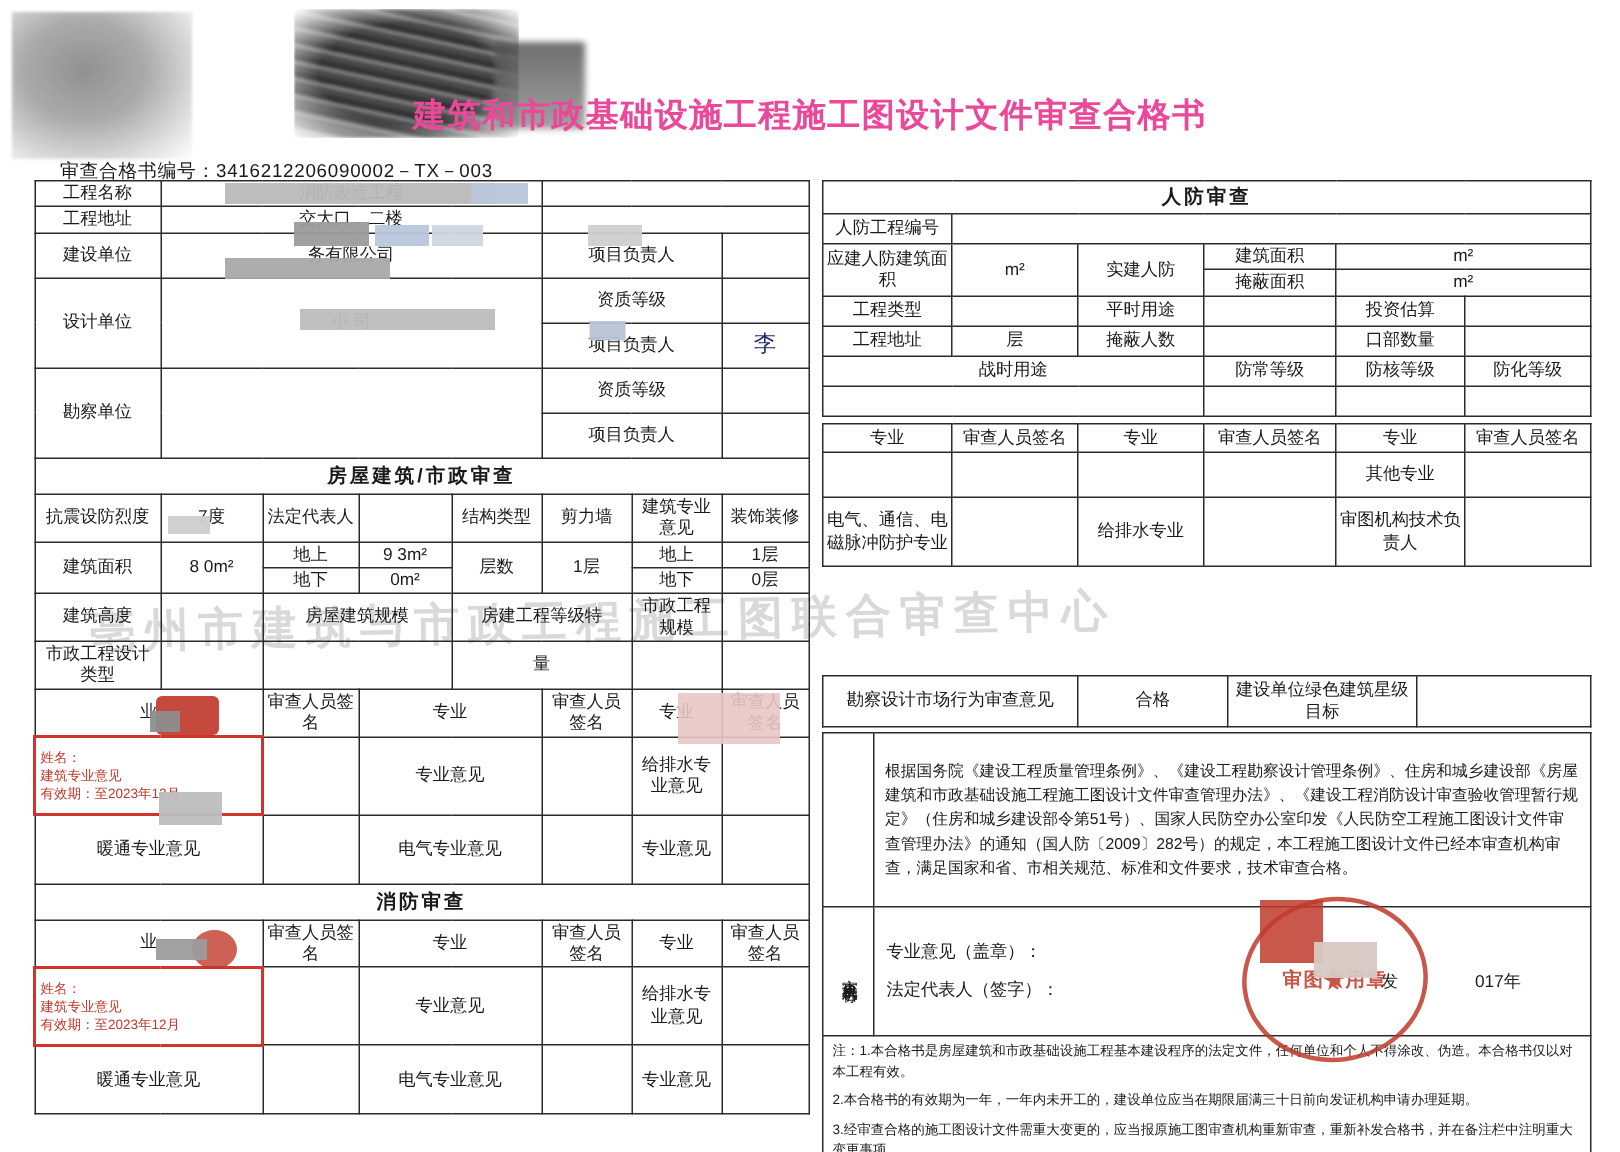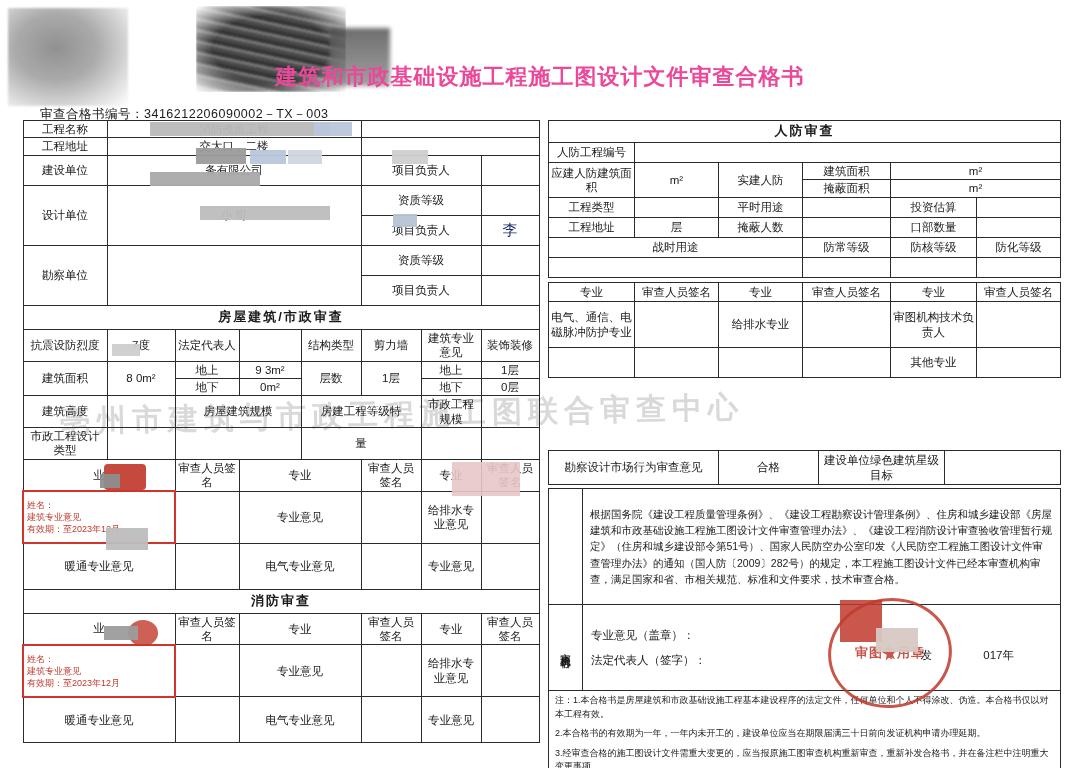--- a/index.html
+++ b/index.html
@@ -330,34 +330,34 @@
     </colgroup>
     <tbody>
         <tr style="height:19px">
       <td>专业</td>
       <td>审查人员签名</td>
       <td>专业</td>
       <td>审查人员签名</td>
       <td>专业</td>
       <td>审查人员签名</td>
     </tr>
+    <tr style="height:30px">
+      <td></td>
+      <td></td>
+      <td></td>
+      <td></td>
+      <td>其他专业</td>
+      <td></td>
+    </tr>
     <tr style="height:46px">
       <td>电气、通信、电磁脉冲防护专业</td>
       <td></td>
       <td>给排水专业</td>
       <td></td>
       <td>审图机构技术负责人</td>
-      <td></td>
-    </tr>
-    <tr style="height:30px">
-      <td></td>
-      <td></td>
-      <td></td>
-      <td></td>
-      <td>其他专业</td>
       <td></td>
     </tr>
   </tbody>
     </table>
 
   <table id="right-table3">
     <colgroup>
       <col style="width:170px">
         <col style="width:100px">
         <col style="width:126px">

